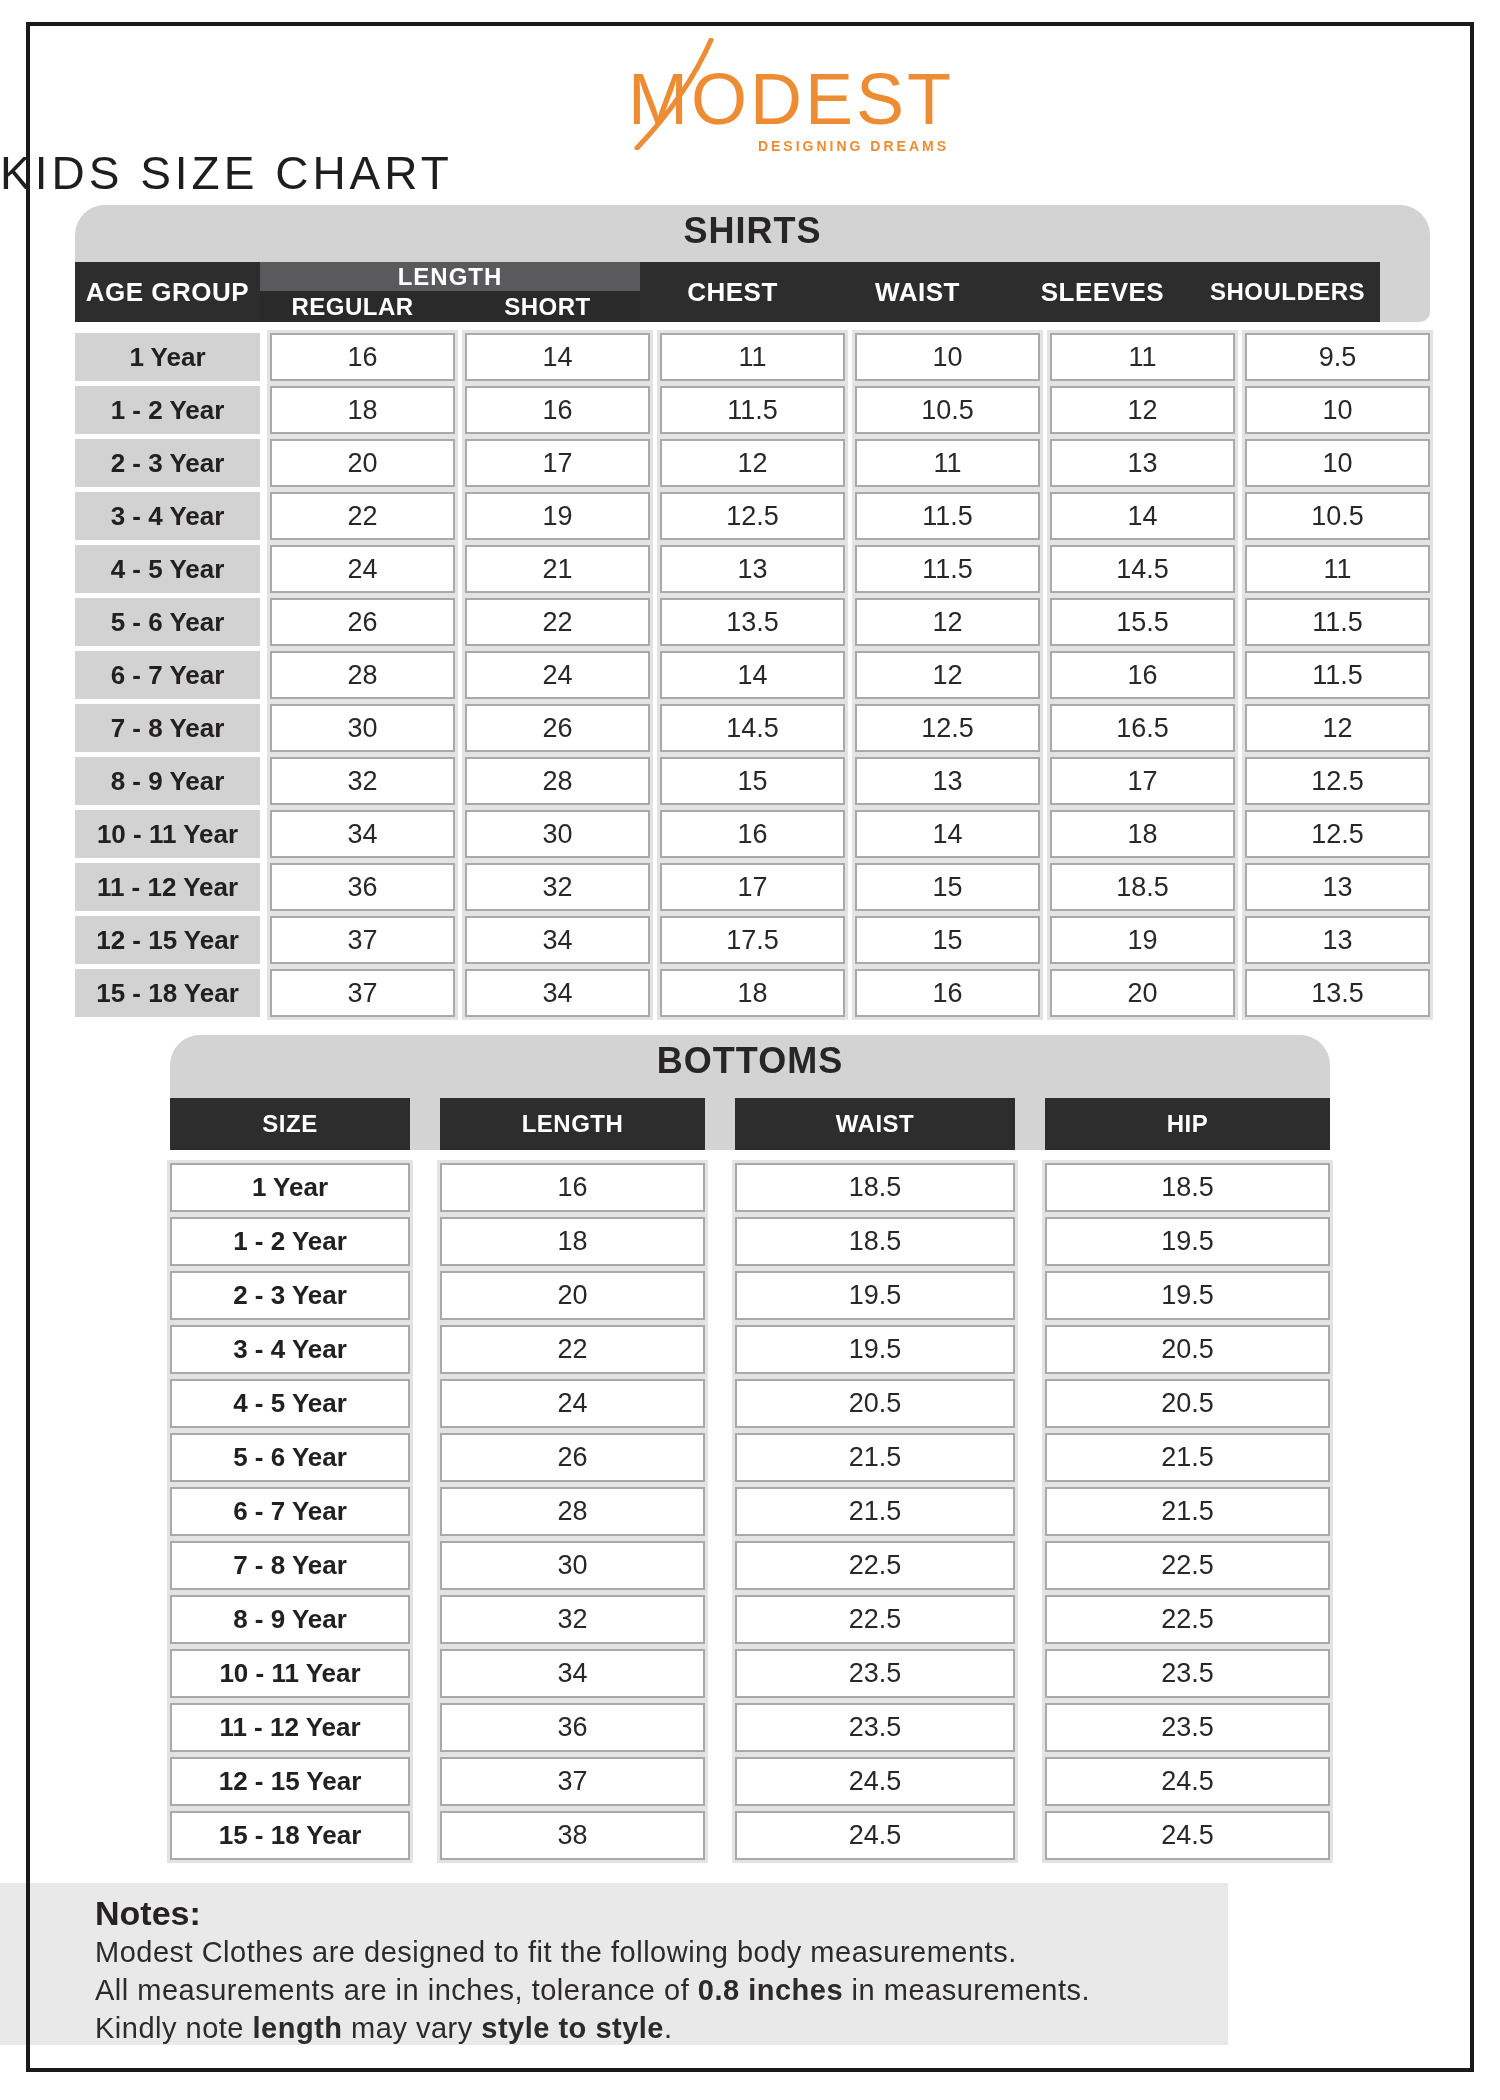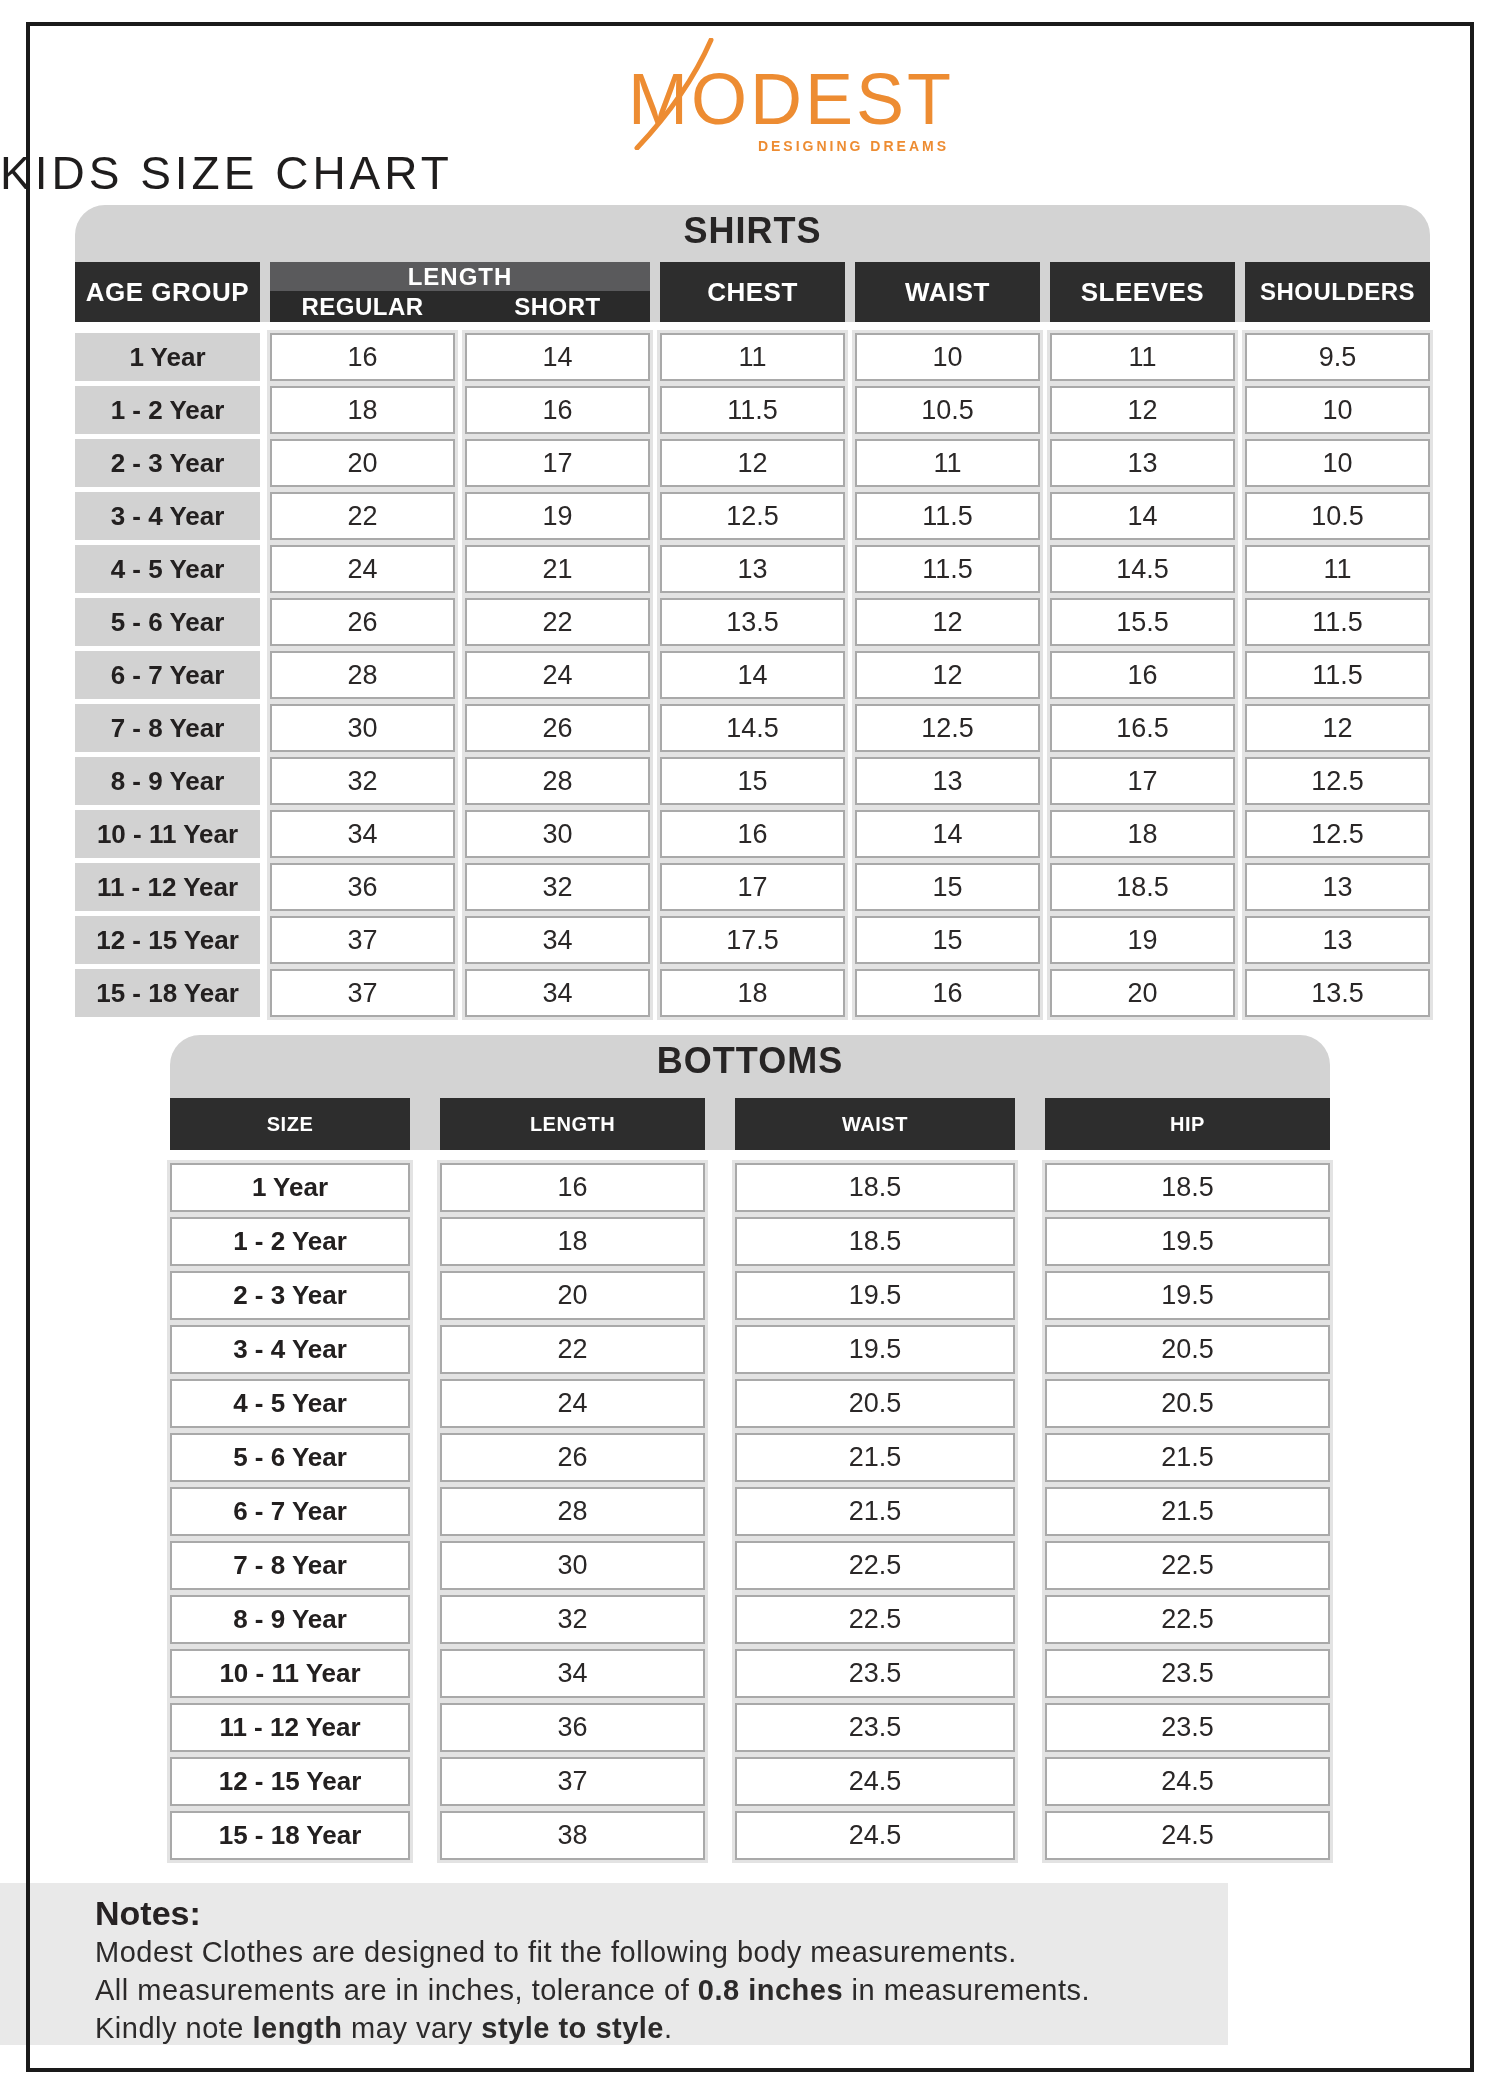--- a/index.html
+++ b/index.html
@@ -21,39 +21,39 @@
   .logo-svg { display:inline-block; }
   .tagline { width:330px; margin:-16px auto 0 auto; text-align:right; font-size:14px; font-weight:700; letter-spacing:3px; color:#ed8c32; padding-right:4px; }
 
   .page-title { position:absolute; left:0; top:146px; width:1500px; font-size:46px; font-weight:500; letter-spacing:4px; color:#1f1d1d; z-index:2; }
 
   
   .shirts-section { position:absolute; left:75px; top:205px; width:1355px; z-index:2; }
   .panel { position:relative; background:#d3d3d3; }
   .panel-shirts { height:117px; border-radius:30px 30px 10px 10px; }
   .section-title { text-align:center; font-size:36px; font-weight:800; letter-spacing:1px; color:#272525; padding-top:5px; }
-  .shirts-header { position:absolute; left:0; bottom:0; height:60px; display:grid; grid-template-columns:185px 380px 185px 185px 185px 185px; column-gap:10px; }
+  .shirts-header { position:absolute; left:0; bottom:0; height:60px; display:grid; grid-template-columns:185px 380px 185px 185px 185px 185px; }
   .hcell { background:#2d2d2d; color:#ffffff; display:flex; align-items:center; justify-content:center; font-weight:700; font-size:26px; letter-spacing:0.5px; }
   .hcell.small { font-size:24px; }
   .len-col { display:flex; flex-direction:column; }
   .len-top { height:29px; background:#5a5a5c; color:#fff; font-weight:700; font-size:24px; display:flex; align-items:center; justify-content:center; letter-spacing:1px; }
   .len-bottom { height:31px; background:#2a2a2a; display:grid; grid-template-columns:185px 10px 185px; }
   .len-sub { color:#fff; font-weight:700; font-size:24px; display:flex; align-items:center; justify-content:center; letter-spacing:0.5px; }
 
   .shirts-rows { margin-top:11px; }
   .s-row { display:grid; grid-template-columns:repeat(7,185px); column-gap:10px; height:48px; margin-bottom:5px; }
   .cell { display:flex; align-items:center; justify-content:center; }
   .age-cell { background:#d2d2d2; font-weight:700; font-size:26px; color:#232020; }
   .val-cell { background:#ffffff; border:2px solid #a9a9a9; box-shadow:0 0 0 3px #e3e3e3; font-size:27px; color:#2a2727; }
 
   
   .bottoms-section { position:absolute; left:170px; top:1035px; width:1160px; z-index:2; }
   .panel-bottoms { height:115px; border-radius:30px 30px 10px 10px; }
   .bottoms-header { position:absolute; left:0; bottom:0; height:52px; display:grid; grid-template-columns:240px 265px 280px 285px; column-gap:30px; }
-  .bottoms-header .hcell { font-size:20px; }
+  .bottoms-header .hcell { font-size:24px; }
   .bottoms-rows { margin-top:13px; }
   .b-row { display:grid; grid-template-columns:240px 265px 280px 285px; column-gap:30px; height:49px; margin-bottom:5px; }
   .size-cell { font-weight:700; font-size:26px; color:#232020; background:#ffffff; border:2px solid #a9a9a9; box-shadow:0 0 0 3px #e3e3e3; }
 </style>
 </head>
 <body>
 
 <div class="page">
 
   <div class="notes-band">

